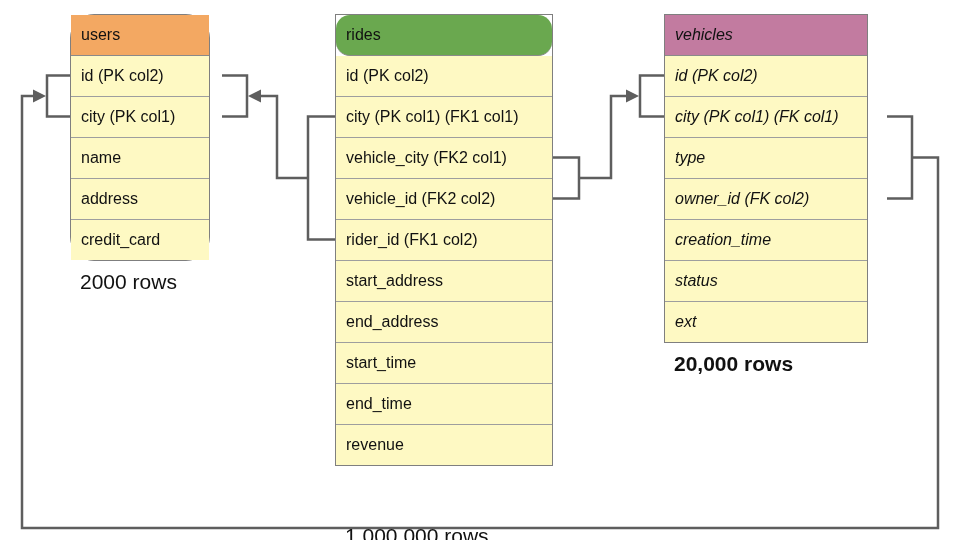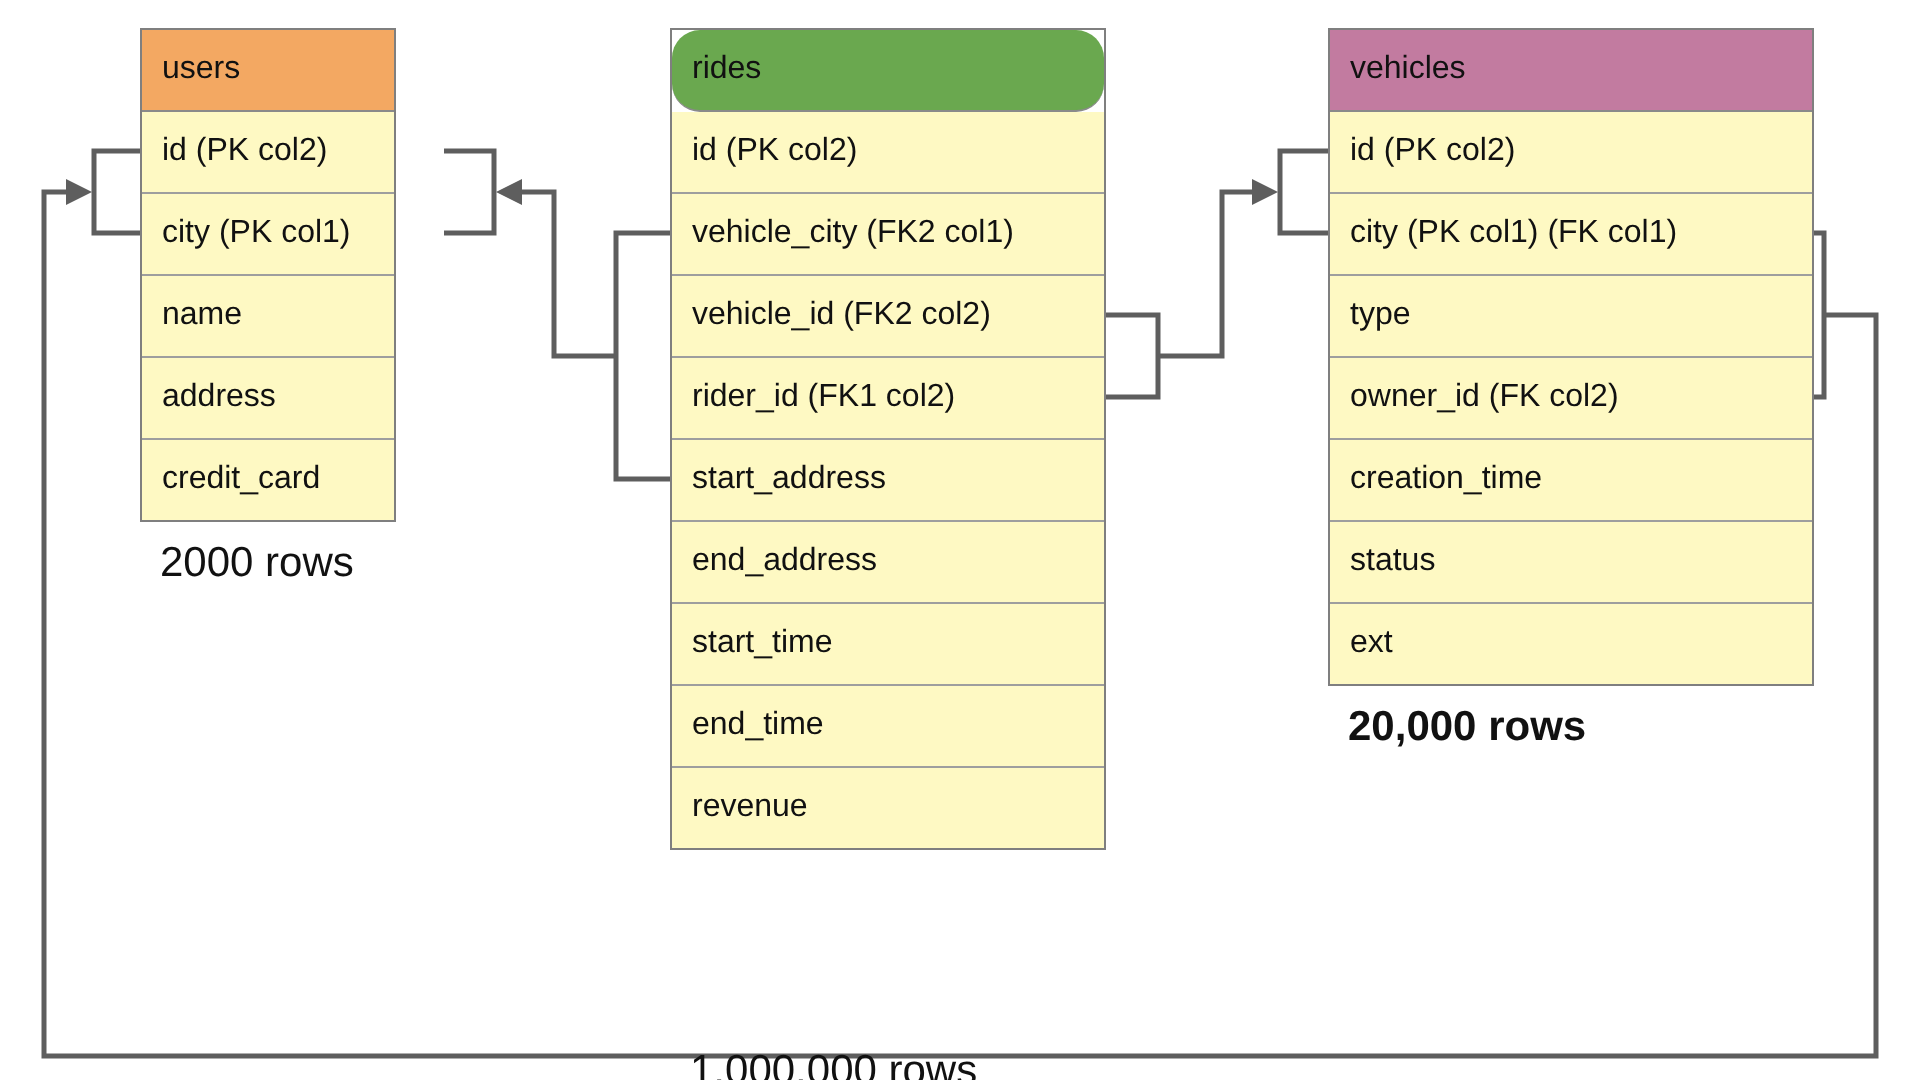--- a/index.html
+++ b/index.html
@@ -79,49 +79,50 @@
       <path d="M912 157.5 H938 V528 H22 V96 H34"></path>
       <path d="M70 75.5 H47 V116.5 H70"></path>
     </g>
     <g fill="#5e5e5e" stroke="none">
       <polygon points="248,96 261,89.5 261,102.5"></polygon>
       <polygon points="639,96 626,89.5 626,102.5"></polygon>
       <polygon points="46,96 33,89.5 33,102.5"></polygon>
     </g>
   </svg>
 
-  <div class="table" style="left:70px; top:14px; width:128px;">
+  <div class="table" style="left:70px; top:14px; width:140px;border-radius:24px;">
     <div class="header" style="background: rgb(243, 168, 98);">users</div>
     <div>
         <div class="row">id (PK col2)</div>
         <div class="row">city (PK col1)</div>
         <div class="row">name</div>
         <div class="row">address</div>
         <div class="row">credit_card</div>
       </div>
   </div>
   <div class="caption" style="left:80px; top:270px;">2000 rows</div>
 
   <div class="table" style="left:335px; top:14px; width:218px;">
     <div class="header" style="background: rgb(106, 168, 79); border-radius: 14px;">rides</div>
     <div>
         <div class="row">id (PK col2)</div>
+        <div class="row">city (PK col1) (FK1 col1)</div>
         <div class="row">vehicle_city (FK2 col1)</div>
         <div class="row">vehicle_id (FK2 col2)</div>
         <div class="row">rider_id (FK1 col2)</div>
         <div class="row">start_address</div>
         <div class="row">end_address</div>
         <div class="row">start_time</div>
         <div class="row">end_time</div>
         <div class="row">revenue</div>
       </div>
   </div>
   <div class="caption" style="left:345px; top:476px;margin-top:48px;">1,000,000 rows</div>
 
-  <div class="table" style="left:664px; top:14px; width:243px;">
+  <div class="table" style="left:664px; top:14px; width:204px;font-style:italic;">
     <div class="header" style="background: rgb(194, 123, 160);">vehicles</div>
     <div>
         <div class="row">id (PK col2)</div>
         <div class="row">city (PK col1) (FK col1)</div>
         <div class="row">type</div>
         <div class="row">owner_id (FK col2)</div>
         <div class="row">creation_time</div>
         <div class="row">status</div>
         <div class="row">ext</div>
       </div>

